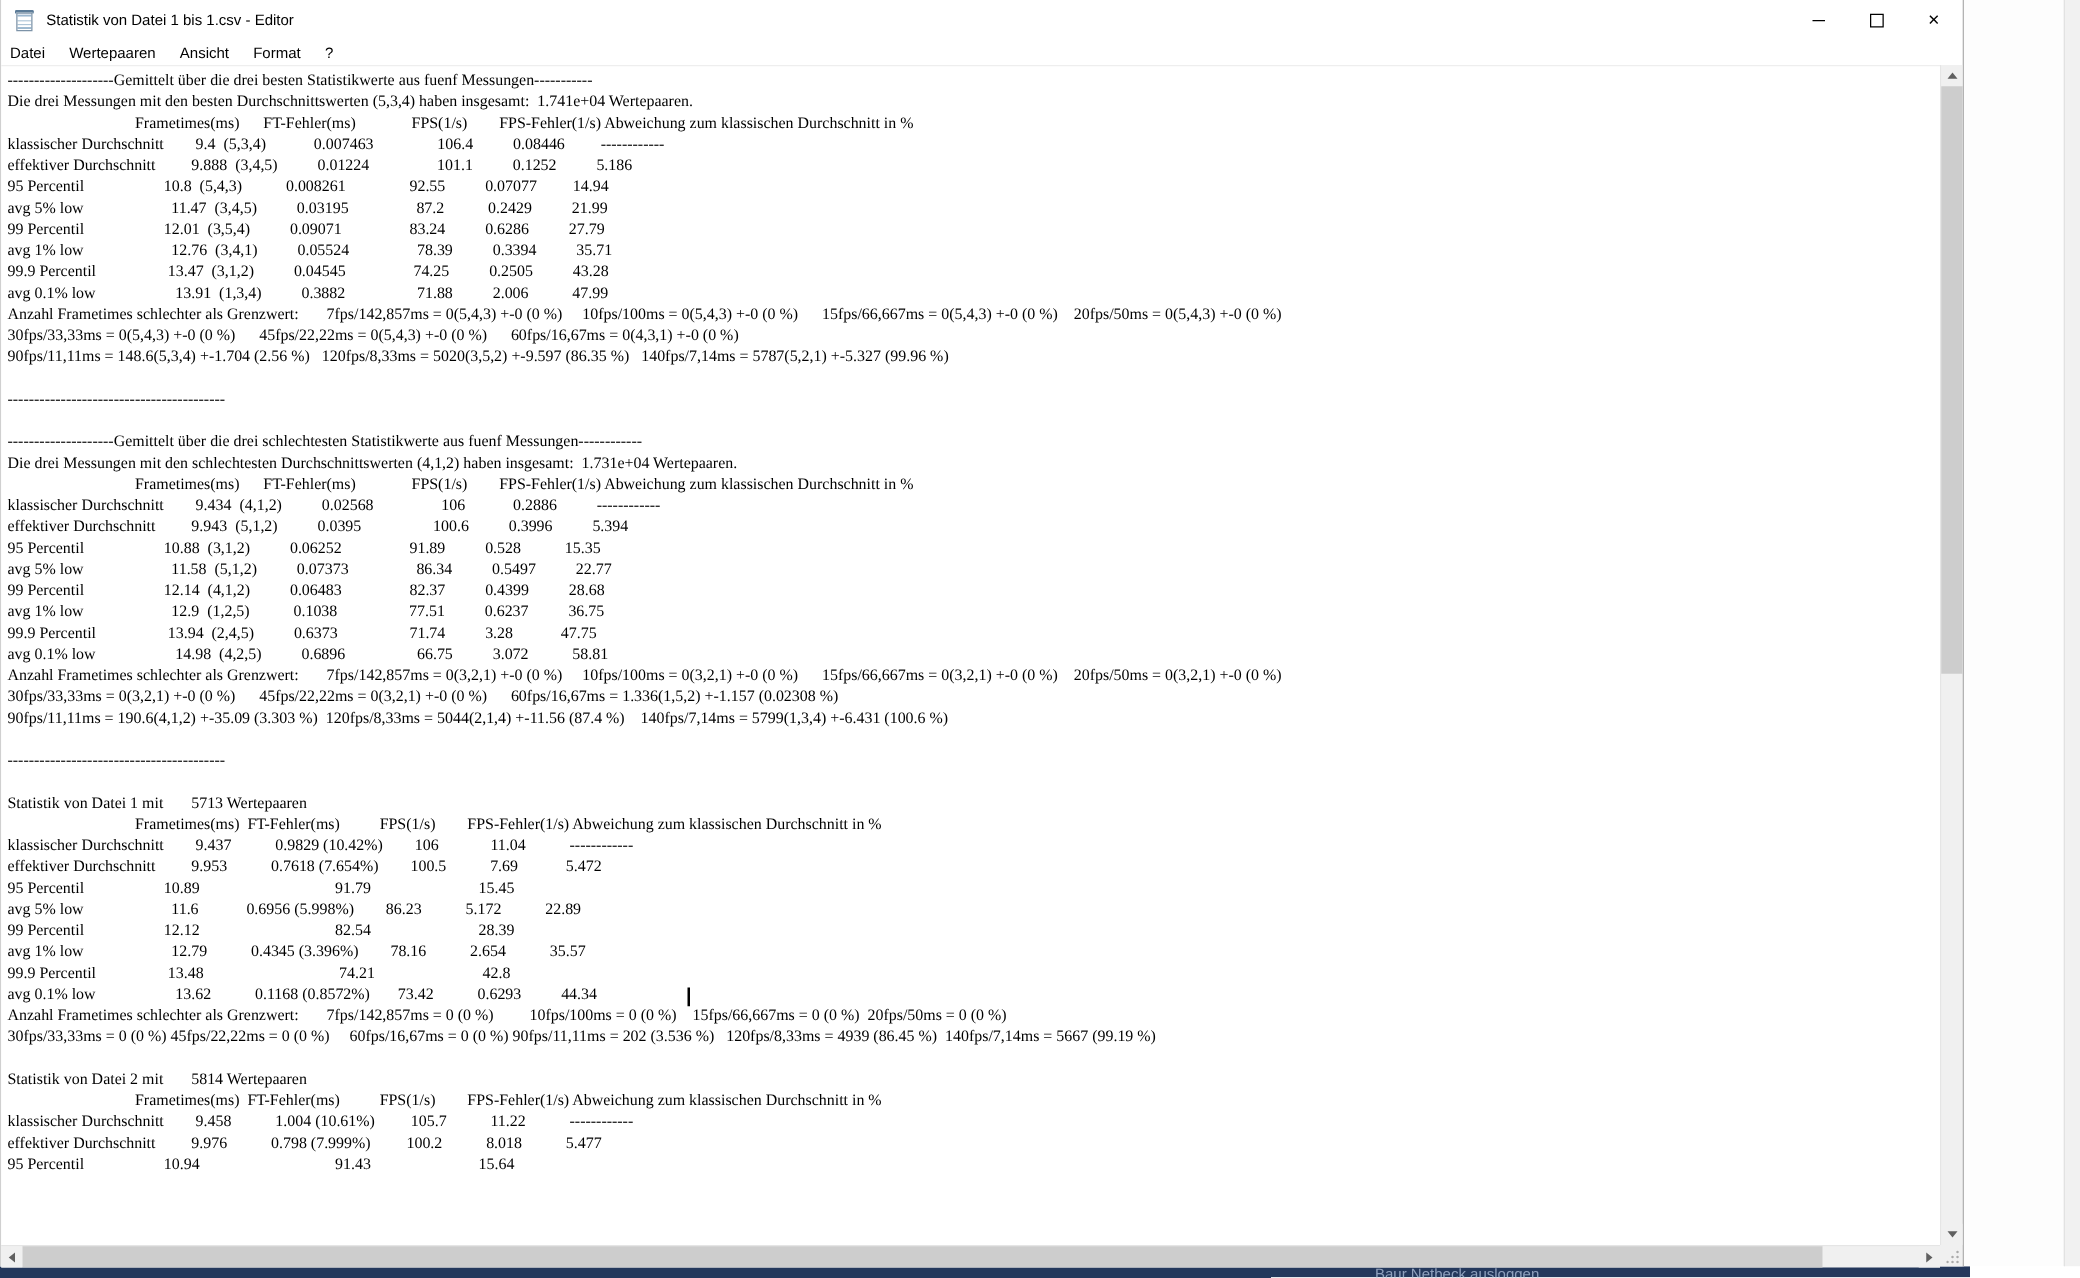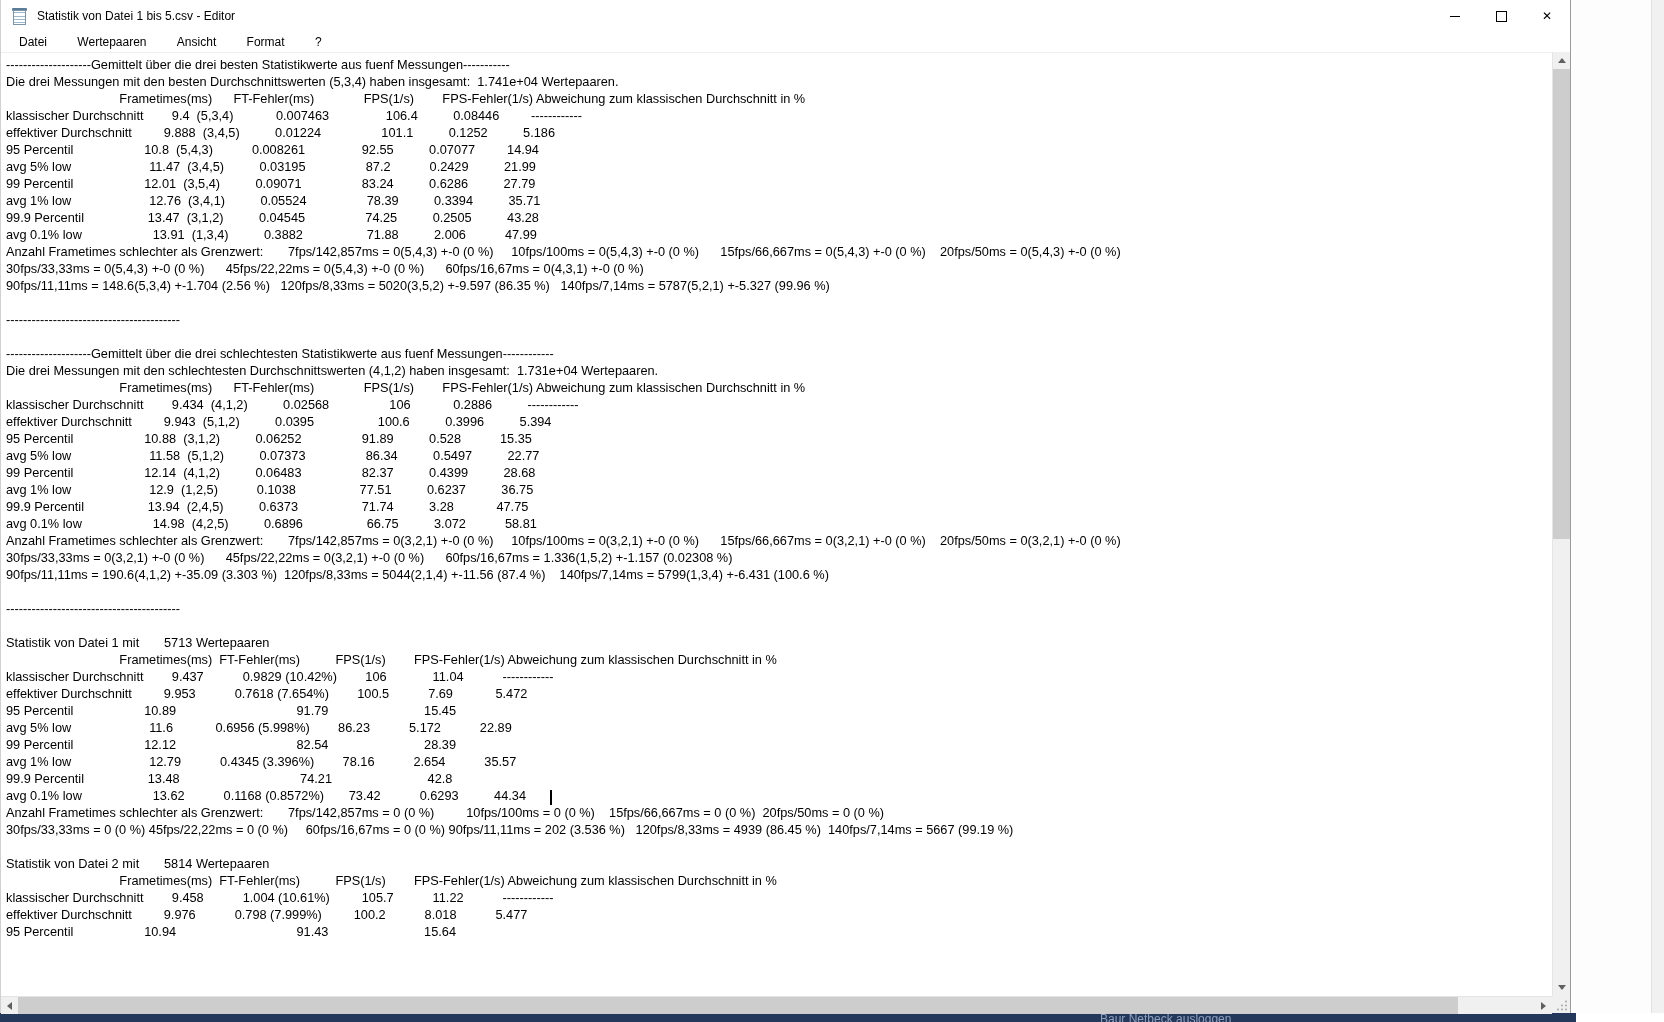--- a/index.html
+++ b/index.html
@@ -23,25 +23,25 @@
      background-image:repeating-linear-gradient(#ffffff 0 2px,#9db8cf 2px 3px);background-position:0 3px;background-size:100% 100%;}
   .app-icon .spiral{position:absolute;left:0;top:0;width:15px;height:3px;background:#5b7astro;background:#5b7b97;border-radius:1px;}
   .win-title{position:absolute;left:36px;top:0;height:32px;line-height:32px;font-size:12px;color:#000;white-space:nowrap;}
   .win-controls{position:absolute;right:0;top:0;height:32px;display:flex;}
   .win-btn{width:46px;height:32px;display:flex;align-items:center;justify-content:center;}
   .glyph-min{width:10px;height:1px;background:#000;}
   .glyph-max{width:9px;height:9px;border:1px solid #000;}
   .glyph-close{font-size:12px;color:#000;line-height:1;}
 
   .menubar{position:absolute;left:0;top:32px;width:100%;height:20px;background:#ffffff;font-size:12px;color:#000;}
-  .menu-item{display:inline-block;padding:3px 8px 2px 8px;margin-left:11px;}
+  .menu-item{display:inline-block;padding:3px 8px 2px 8px;}
   .menu-item:first-child{padding-left:7px;}
 
   .textarea{position:absolute;left:0;top:52px;width:1551px;height:944px;background:#ffffff;overflow:hidden;border-top:1px solid #eeeeee;}
-  .textarea pre{margin:0;padding:3px 0 0 5px;font-family:Liberation Sans, sans-serif;
+  .textarea pre{margin:0;padding:3px 0 0 5px;font-family:Liberation Serif, serif;
                 font-size:12.75px;line-height:17px;white-space:pre;color:#000;tab-size:8;}
   .caret{position:absolute;left:549px;top:737px;width:1.5px;height:15px;background:#000;}
 
   
   .vscroll{position:absolute;left:1551px;top:52px;width:17px;height:944px;background:#f0f0f0;border-left:1px solid #e5e5e5;}
   .hscroll{position:absolute;left:0;top:996px;width:1551px;height:17px;background:#f0f0f0;border-top:1px solid #e5e5e5;}
   .sb-btn{position:absolute;width:17px;height:17px;display:flex;align-items:center;justify-content:center;background:#f0f0f0;}
   .tri-up{width:0;height:0;border-left:4px solid transparent;border-right:4px solid transparent;border-bottom:5px solid #606060;}
   .tri-down{width:0;height:0;border-left:4px solid transparent;border-right:4px solid transparent;border-top:5px solid #606060;}
   .tri-left{width:0;height:0;border-top:4px solid transparent;border-bottom:4px solid transparent;border-right:5px solid #606060;}
@@ -62,21 +62,21 @@
   <span class="logout">Baur Netbeck ausloggen</span>
 </div>
 
 <div class="window">
 
   <div class="titlebar">
     <div class="app-icon">
       <div class="spiral"></div>
       <div class="sheet"></div>
     </div>
-    <div class="win-title">Statistik von Datei 1 bis 5.csv - Editor</div>
+    <div class="win-title">Statistik von Datei 1 bis 1.csv - Editor</div>
     <div class="win-controls">
       <div class="win-btn">
           <div class="glyph-min"></div>
         </div>
       <div class="win-btn">
           <div class="glyph-max"></div>
         </div>
       <div class="win-btn">
           <span class="glyph-close">✕</span>
         </div>

